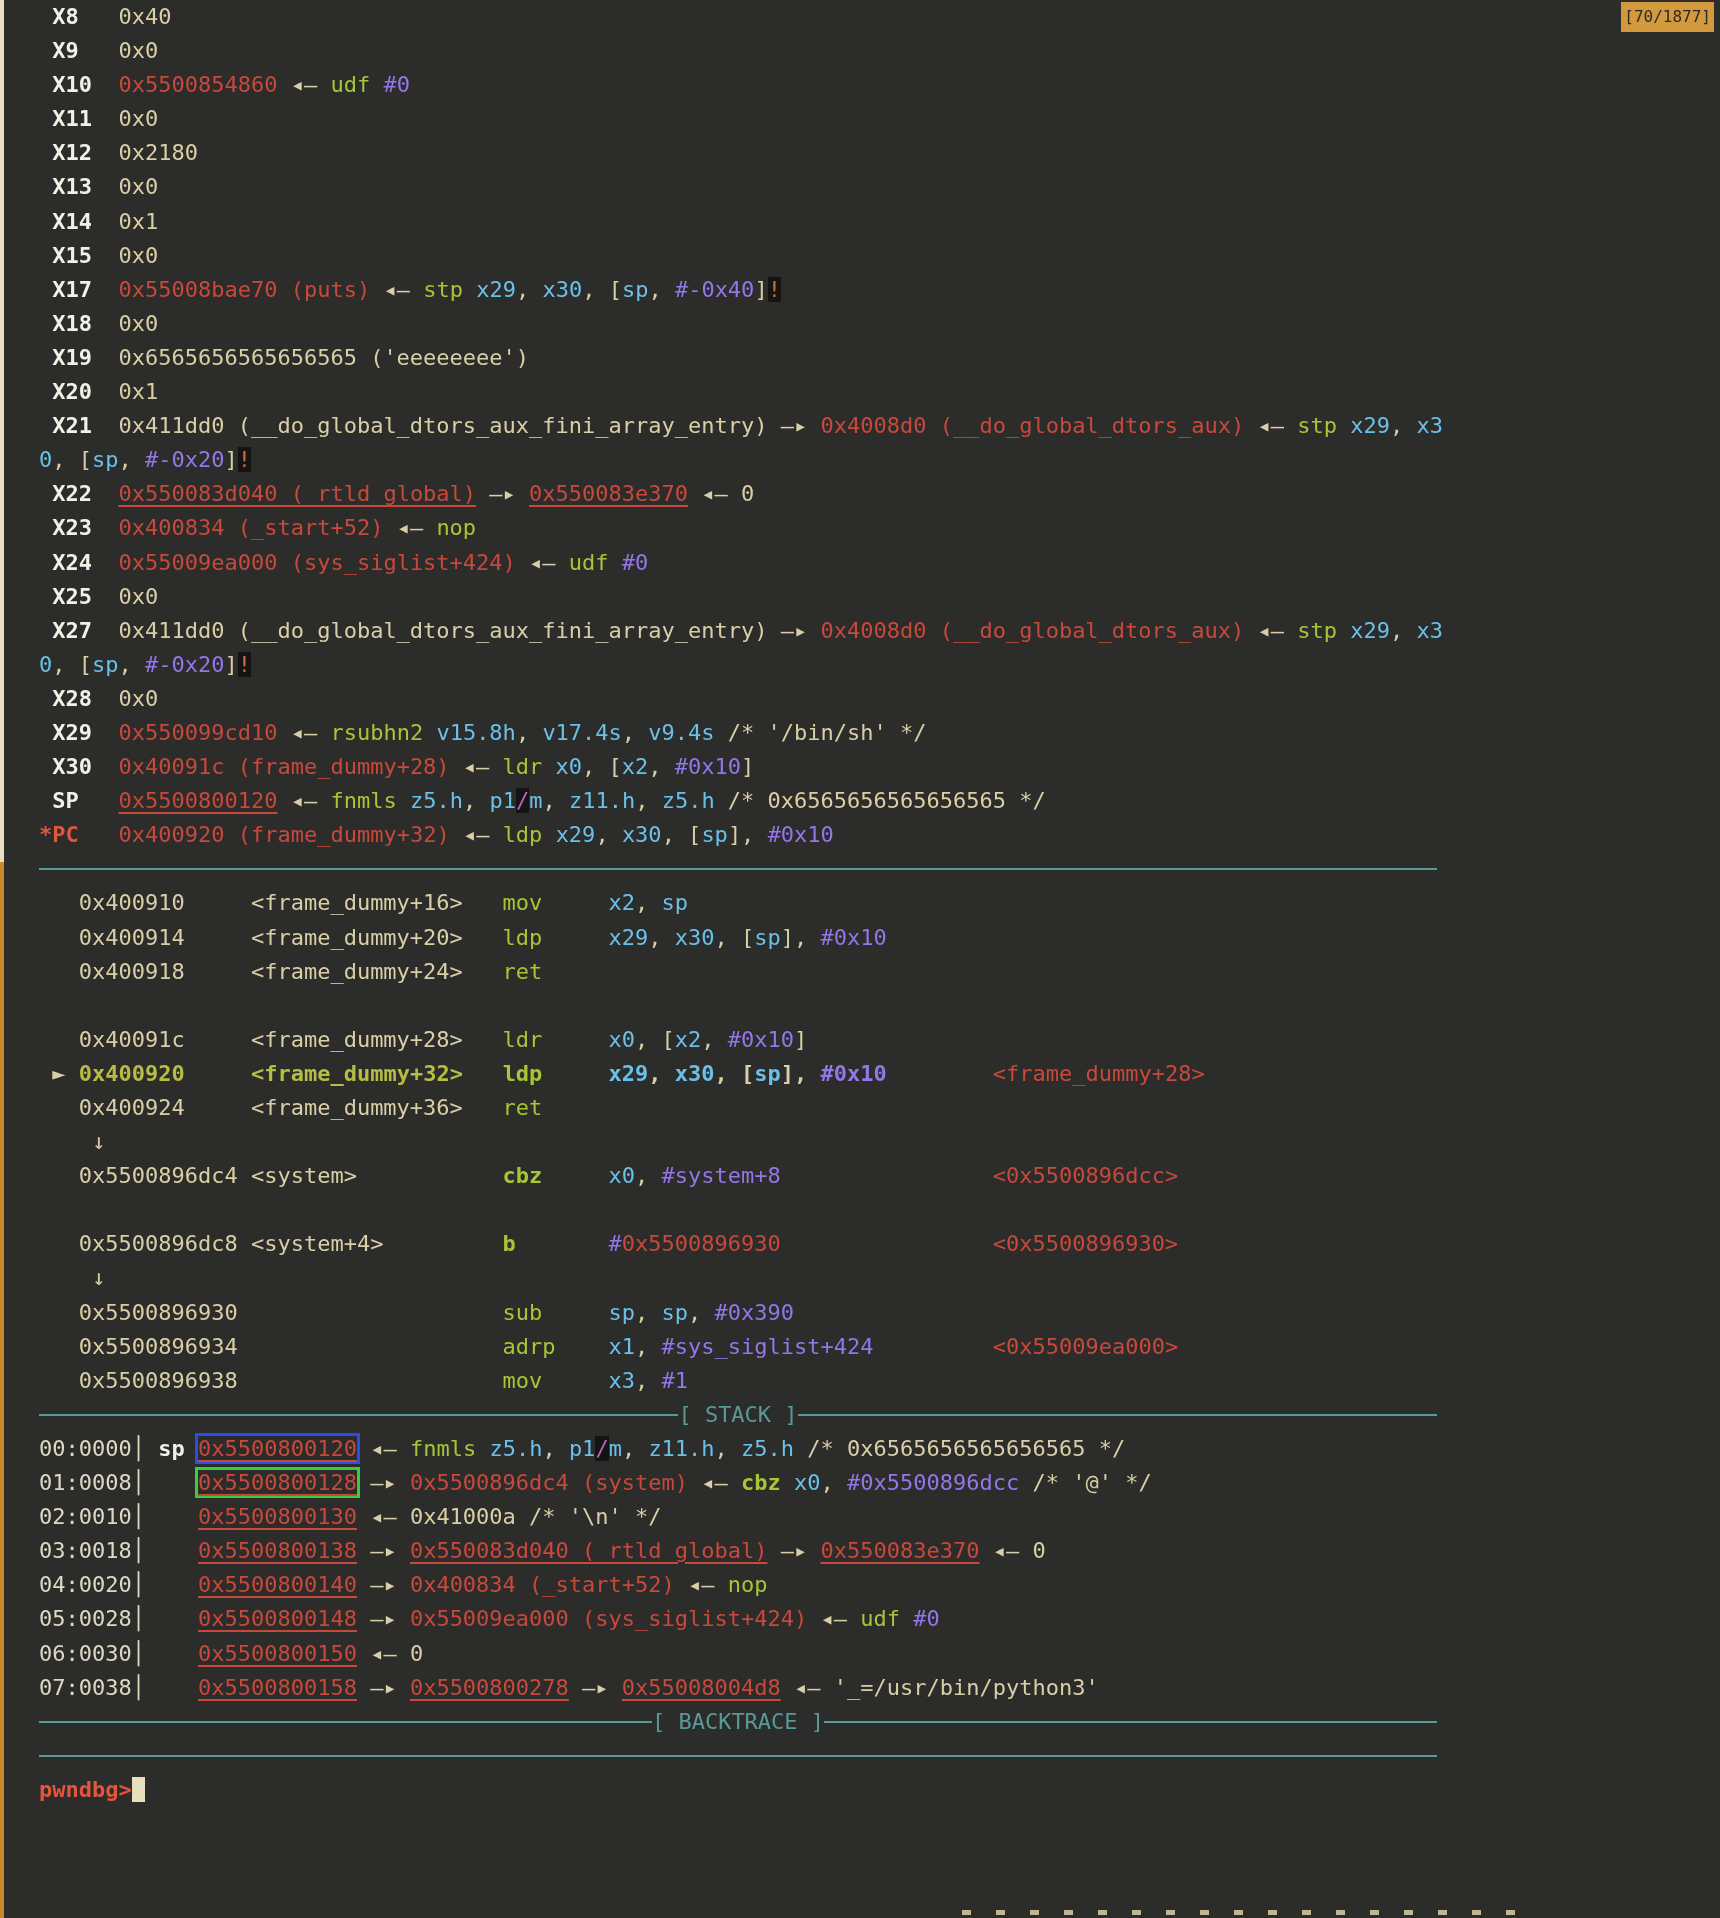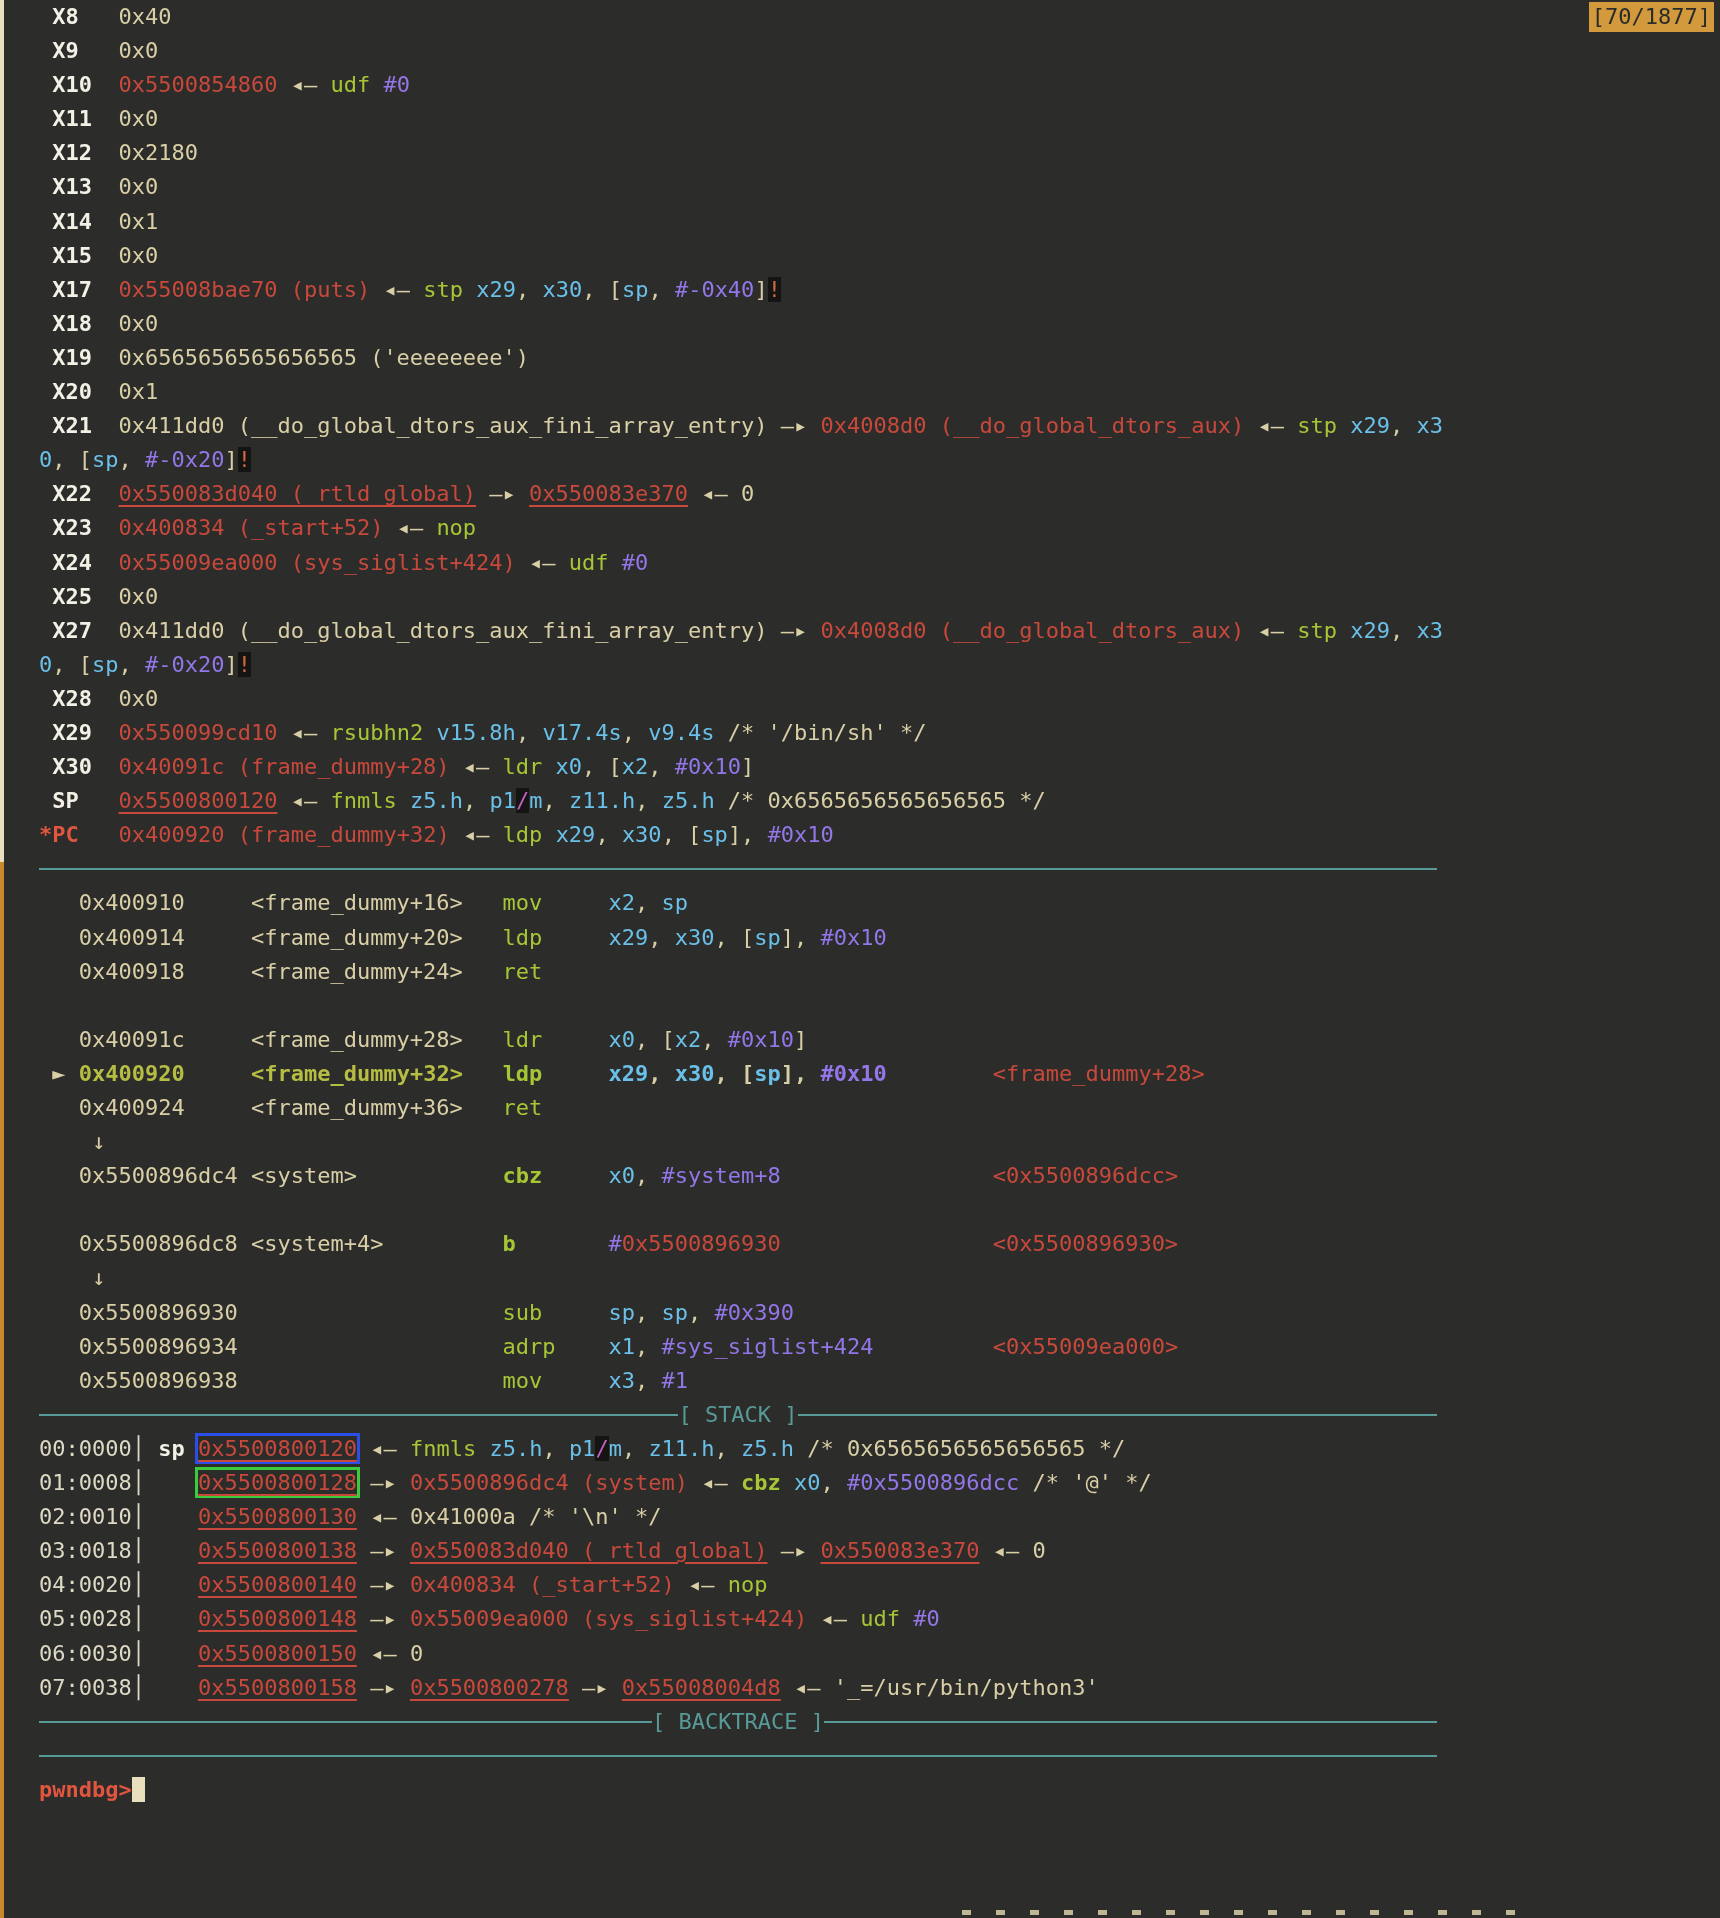--- a/index.html
+++ b/index.html
@@ -44,21 +44,21 @@
   .s-off{color:var(--offset);margin-top:45px;}
   .s-bar{color:var(--offset);}
   .s-ix{color:#d0693e;background:var(--invbg);}
   .s-is{color:#c45fc2;background:var(--invbg);}
   .s-bb{color:var(--red);text-decoration:underline;text-underline-offset:4px;text-decoration-thickness:2px;box-shadow:0 0 0 3px #2b4de8;}
   .s-gx{color:var(--red);text-decoration:underline;text-underline-offset:4px;text-decoration-thickness:2px;box-shadow:0 0 0 3px #3ccb3c;}
   .s-cur{background:#e8dfbd;color:transparent;}
   .badge{
     position:absolute;top:2px;right:6px;
     background:#d29a3c;color:#2b2b29;
-    padding:0 3px;line-height:30px;font-size:22px;
+    padding:0 3px;line-height:30px;font-size:16px;
   }
   .edgebar{position:absolute;left:0;width:4px;}
   .edgebar.top{top:0;height:862px;background:#e8dfc0;}
   .edgebar.bottom{top:862px;height:1056px;background:#c8892d;}
   .frag{
     position:absolute;left:962px;top:1910px;width:575px;height:5px;opacity:.85;
     background:repeating-linear-gradient(90deg,#d9cfa6 0 9px,transparent 9px 34px);
   }
 </style>
 </head>

